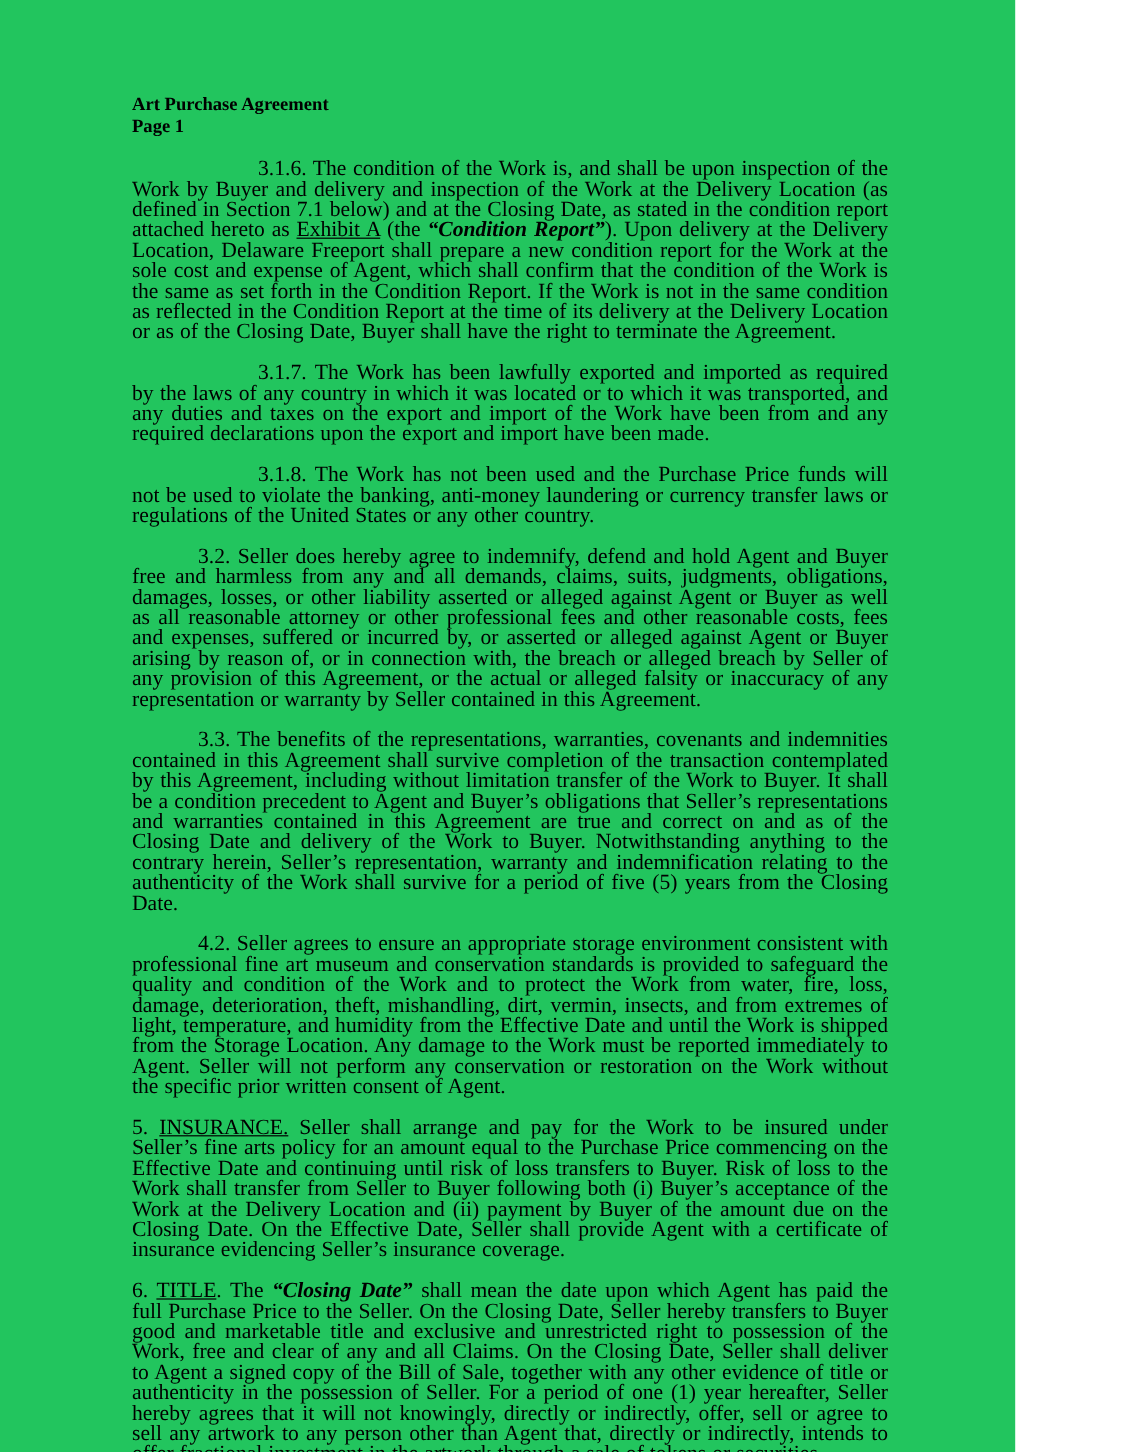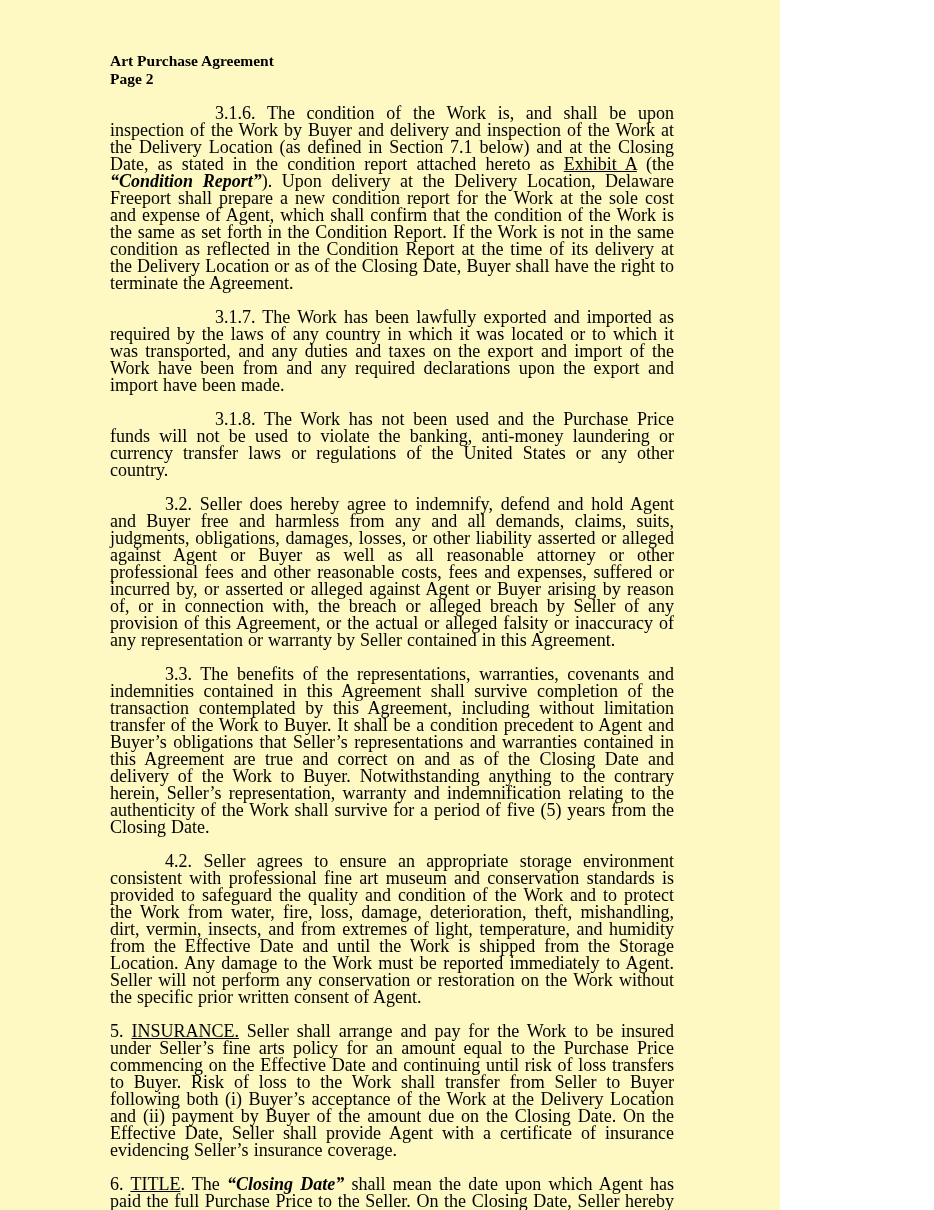--- a/index.html
+++ b/index.html
@@ -3,24 +3,24 @@
 <meta charset="utf-8">
 <style>
   * { margin: 0; padding: 0; box-sizing: border-box; }
   html, body { background: #ffffff; }
   body {
     font-family: "Liberation Serif", serif;
     color: #000000;
     width: 934px;
   }
   .page {
-    width: 780px;
+    width: 846px;
     height: 1210px;
-    background: #fef9c3;
-    padding: 52px 106px 40px 110px;
+    background: #22c55e;
+    padding: 79px 106px 40px 110px;
     overflow: hidden;
   }
   .doc-header {
     font-weight: bold;
     font-size: 15.5px;
     line-height: 18.2px;
     margin-bottom: 17px;
   }
   .para {
     font-size: 18px;
@@ -35,21 +35,21 @@
   .u  { text-decoration: underline; }
   .bi { font-weight: bold; font-style: italic; }
 </style>
 </head>
 <body>
 
 <div class="page">
 
   <div class="doc-header">
     <div>Art Purchase Agreement</div>
-    <div>Page 2</div>
+    <div>Page 1</div>
   </div>
 
   <p class="para indent-lg"><span>3.1.6.  The condition of the Work is, and shall be upon inspection of the Work by Buyer and delivery and inspection of the Work at the Delivery Location (as defined in Section 7.1 below) and at the Closing Date, as stated in the condition report attached hereto as </span><span class="u">Exhibit A</span><span> (the </span><span class="bi">“Condition Report”</span><span>).  Upon delivery at the Delivery Location, Delaware Freeport shall prepare a new condition report for the Work at the sole cost and expense of Agent, which shall confirm that the condition of the Work is the same as set forth in the Condition Report. If the Work is not in the same condition as reflected in the Condition Report at the time of its delivery at the Delivery Location or as of the Closing Date, Buyer shall have the right to terminate the Agreement.</span></p>
 
   <p class="para indent-lg"><span>3.1.7. The Work has been lawfully exported and imported as required by the laws of any country in which it was located or to which it was transported, and any duties and taxes on the export and import of the Work have been from and any required declarations upon the export and import have been made.</span></p>
 
   <p class="para indent-lg"><span>3.1.8. The Work has not been used and the Purchase Price funds will not be used to violate the banking, anti-money laundering or currency transfer laws or regulations of the United States or any other country.</span></p>
 
   <p class="para indent-md"><span>3.2. Seller does hereby agree to indemnify, defend and hold Agent and Buyer free and harmless from any and all demands, claims, suits, judgments, obligations, damages, losses, or other liability asserted or alleged against Agent or Buyer as well as all reasonable attorney or other professional fees and other reasonable costs, fees and expenses, suffered or incurred by, or asserted or alleged against Agent or Buyer arising by reason of, or in connection with, the breach or alleged breach by Seller of any provision of this Agreement, or the actual or alleged falsity or inaccuracy of any representation or warranty by Seller contained in this Agreement.</span></p>
 

